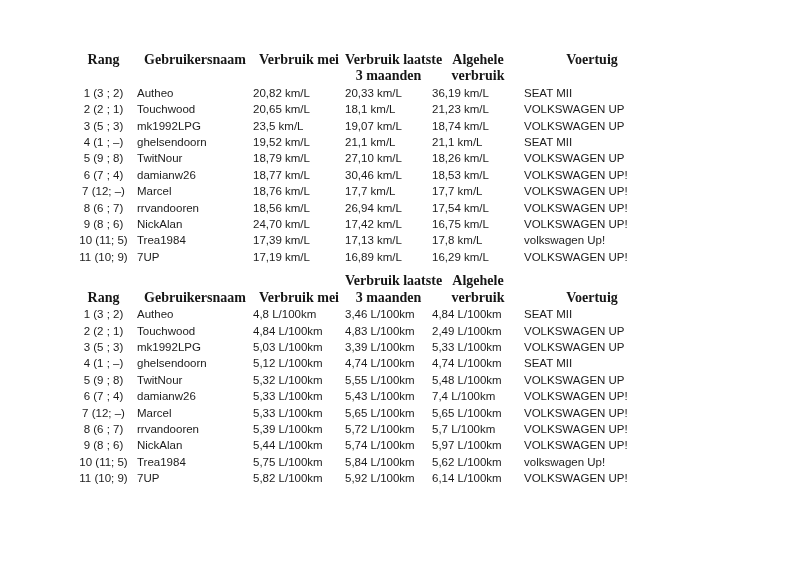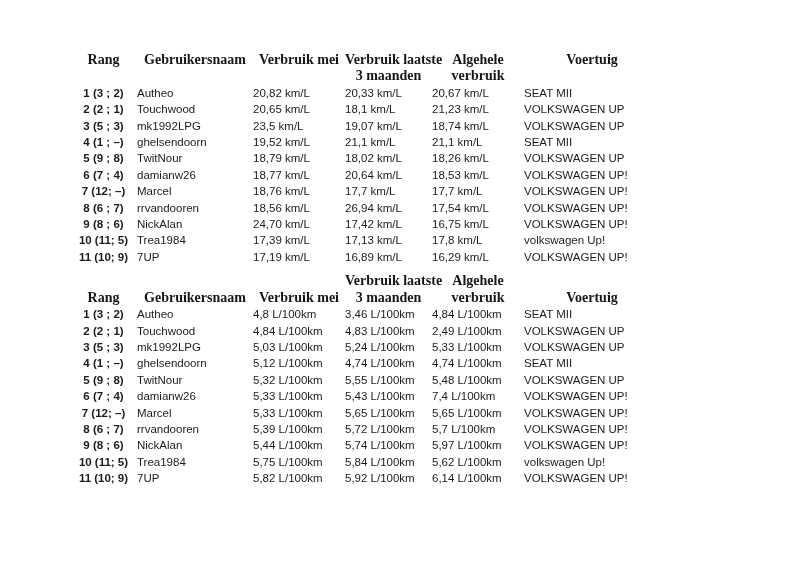--- a/index.html
+++ b/index.html
@@ -43,21 +43,21 @@
     font-family: "Liberation Sans", "DejaVu Sans", sans-serif;
     font-size: 11.5px;
     line-height: 16.4px;
     color: #1c1c1c;
     text-align: left;
     vertical-align: top;
     padding: 0;
     white-space: nowrap;
     overflow: visible;
   }
-  .rank-table td.c-rang { text-align: center; font-weight: bold; }
+  .rank-table td.c-rang { text-align: center; }
   .hl { display: block; }
   col.c0 { width: 67px; }
   col.c1 { width: 116px; }
   col.c2 { width: 92px; }
   col.c3 { width: 87px; }
   col.c4 { width: 92px; }
   col.c5 { width: 136px; }
 </style>
 </head>
 <body>
@@ -100,21 +100,21 @@
           <span class="hl"></span>
         </th>
       </tr>
     </thead>
     <tbody>
         <tr>
     <td class="c-rang">1 (3 ; 2)</td>
     <td>Autheo</td>
     <td>20,82 km/L</td>
     <td>20,33 km/L</td>
-    <td>20,67 km/L</td>
+    <td>36,19 km/L</td>
     <td>SEAT MII</td>
   </tr>
         <tr>
     <td class="c-rang">2 (2 ; 1)</td>
     <td>Touchwood</td>
     <td>20,65 km/L</td>
     <td>18,1 km/L</td>
     <td>21,23 km/L</td>
     <td>VOLKSWAGEN UP</td>
   </tr>
@@ -131,29 +131,29 @@
     <td>ghelsendoorn</td>
     <td>19,52 km/L</td>
     <td>21,1 km/L</td>
     <td>21,1 km/L</td>
     <td>SEAT MII</td>
   </tr>
         <tr>
     <td class="c-rang">5 (9 ; 8)</td>
     <td>TwitNour</td>
     <td>18,79 km/L</td>
-    <td>18,02 km/L</td>
+    <td>27,10 km/L</td>
     <td>18,26 km/L</td>
     <td>VOLKSWAGEN UP</td>
   </tr>
         <tr>
     <td class="c-rang">6 (7 ; 4)</td>
     <td>damianw26</td>
     <td>18,77 km/L</td>
-    <td>20,64 km/L</td>
+    <td>30,46 km/L</td>
     <td>18,53 km/L</td>
     <td>VOLKSWAGEN UP!</td>
   </tr>
         <tr>
     <td class="c-rang">7 (12; –)</td>
     <td>Marcel</td>
     <td>18,76 km/L</td>
     <td>17,7 km/L</td>
     <td>17,7 km/L</td>
     <td>VOLKSWAGEN UP!</td>
@@ -244,21 +244,21 @@
     <td>Touchwood</td>
     <td>4,84 L/100km</td>
     <td>4,83 L/100km</td>
     <td>2,49 L/100km</td>
     <td>VOLKSWAGEN UP</td>
   </tr>
         <tr>
     <td class="c-rang">3 (5 ; 3)</td>
     <td>mk1992LPG</td>
     <td>5,03 L/100km</td>
-    <td>5,24 L/100km</td>
+    <td>3,39 L/100km</td>
     <td>5,33 L/100km</td>
     <td>VOLKSWAGEN UP</td>
   </tr>
         <tr>
     <td class="c-rang">4 (1 ; –)</td>
     <td>ghelsendoorn</td>
     <td>5,12 L/100km</td>
     <td>4,74 L/100km</td>
     <td>4,74 L/100km</td>
     <td>SEAT MII</td>

